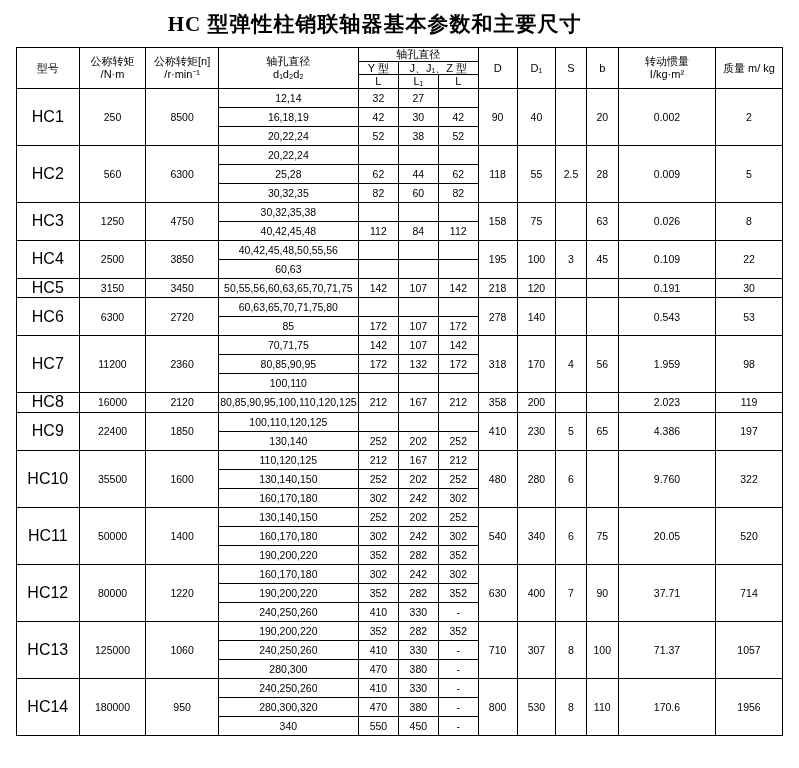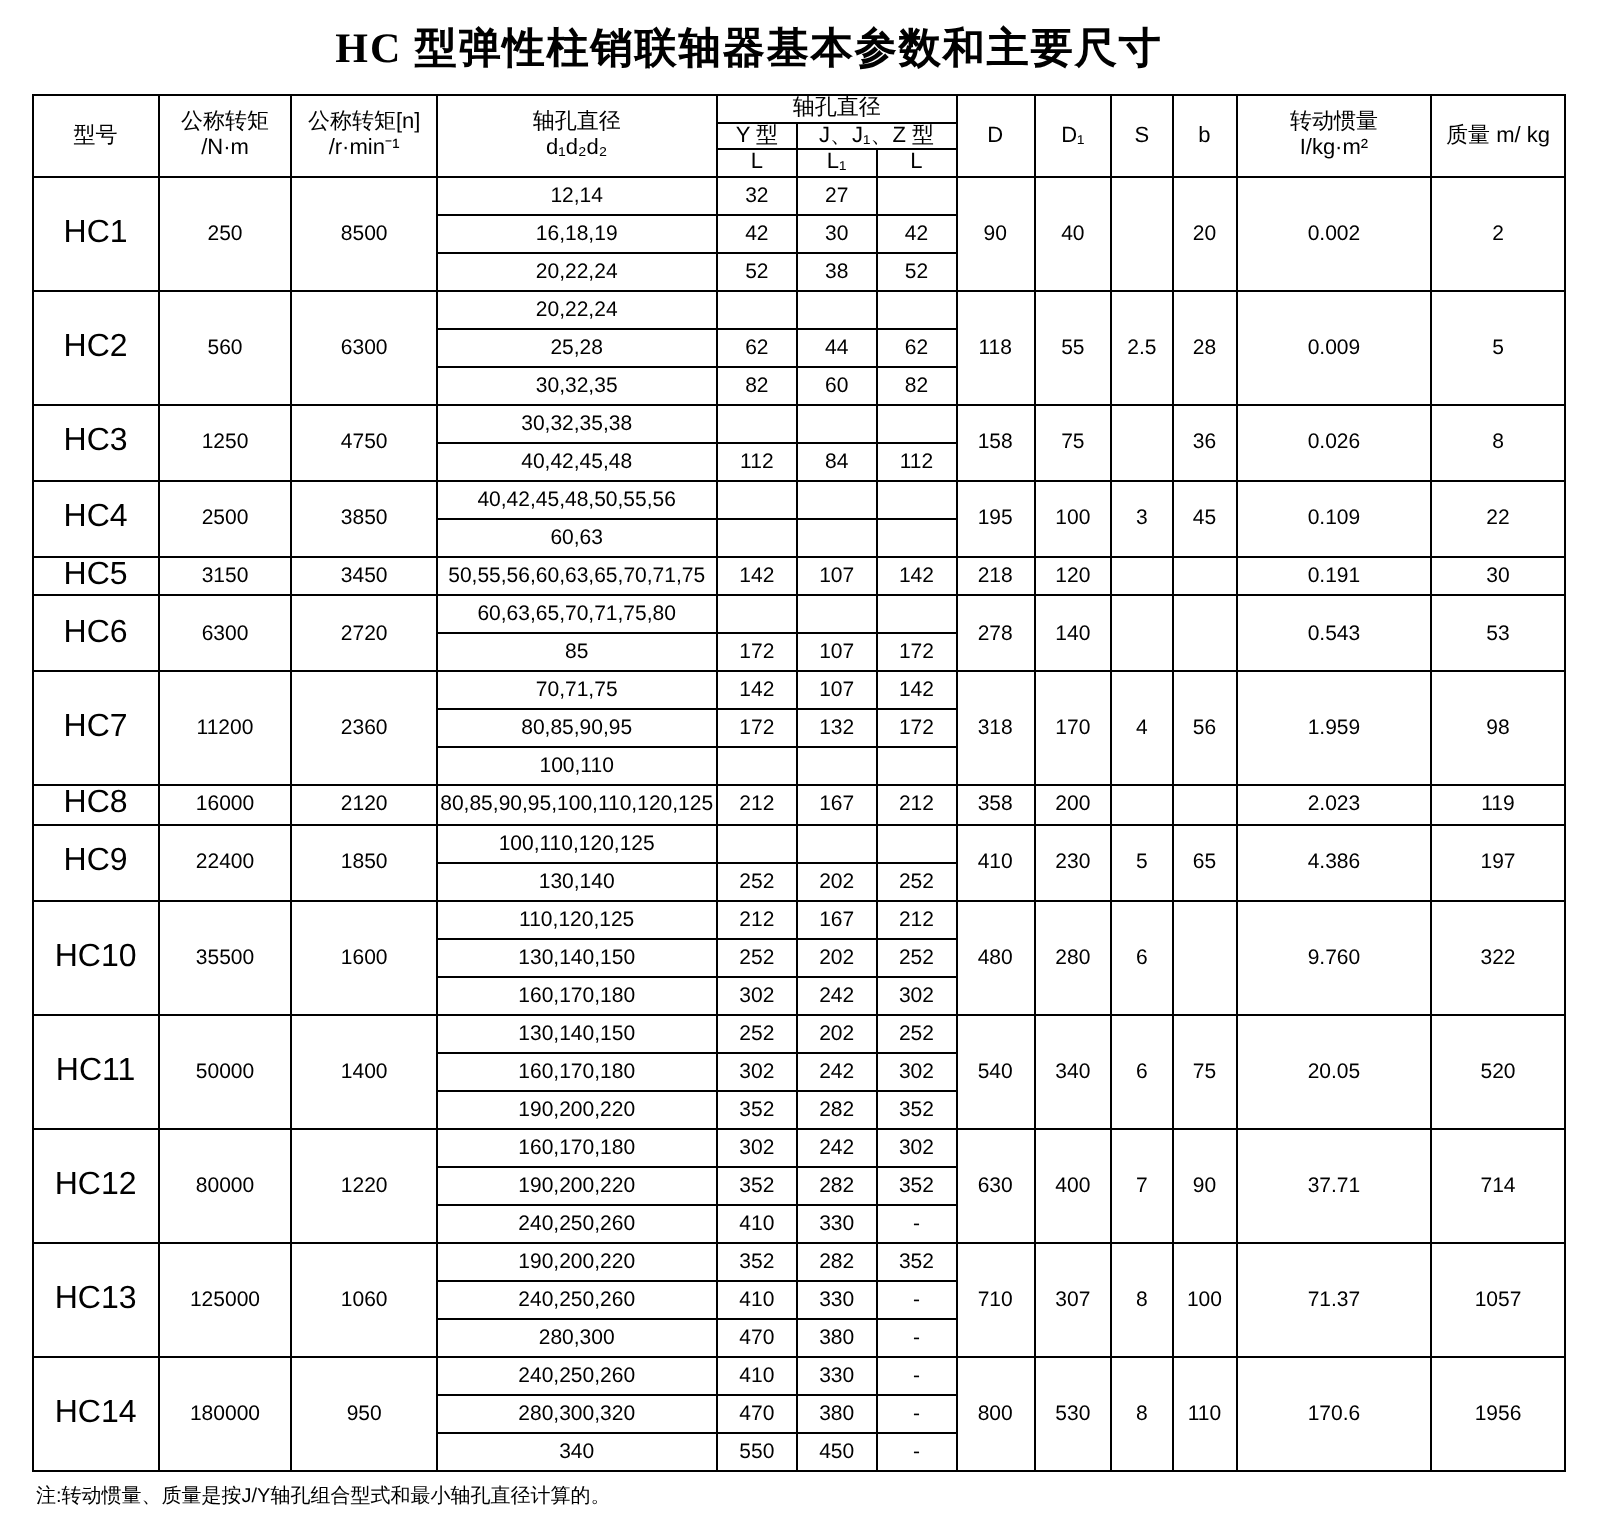--- a/index.html
+++ b/index.html
@@ -181,21 +181,21 @@
           <td class="rowcell model" rowspan="2">HC3</td>
           <td class="rowcell" rowspan="2">1250</td>
           <td class="rowcell" rowspan="2">4750</td>
           <td class="rowcell">30,32,35,38</td>
           <td class="rowcell"></td>
           <td class="rowcell"></td>
           <td class="rowcell"></td>
           <td class="rowcell" rowspan="2">158</td>
           <td class="rowcell" rowspan="2">75</td>
           <td class="rowcell" rowspan="2"></td>
-          <td class="rowcell" rowspan="2">36</td>
+          <td class="rowcell" rowspan="2">63</td>
           <td class="rowcell" rowspan="2">0.026</td>
           <td class="rowcell" rowspan="2">8</td>
         </tr>
         <tr>
           <td class="rowcell">40,42,45,48</td>
           <td class="rowcell">112</td>
           <td class="rowcell">84</td>
           <td class="rowcell">112</td>
         </tr>
         <tr>
@@ -449,14 +449,13 @@
         </tr>
         <tr>
           <td class="rowcell">340</td>
           <td class="rowcell">550</td>
           <td class="rowcell">450</td>
           <td class="rowcell">-</td>
         </tr>
       </tbody>
   </table>
 
-  <div class="note">注:转动惯量、质量是按J/Y轴孔组合型式和最小轴孔直径计算的。</div>
 </div>
 
 </body></html>

